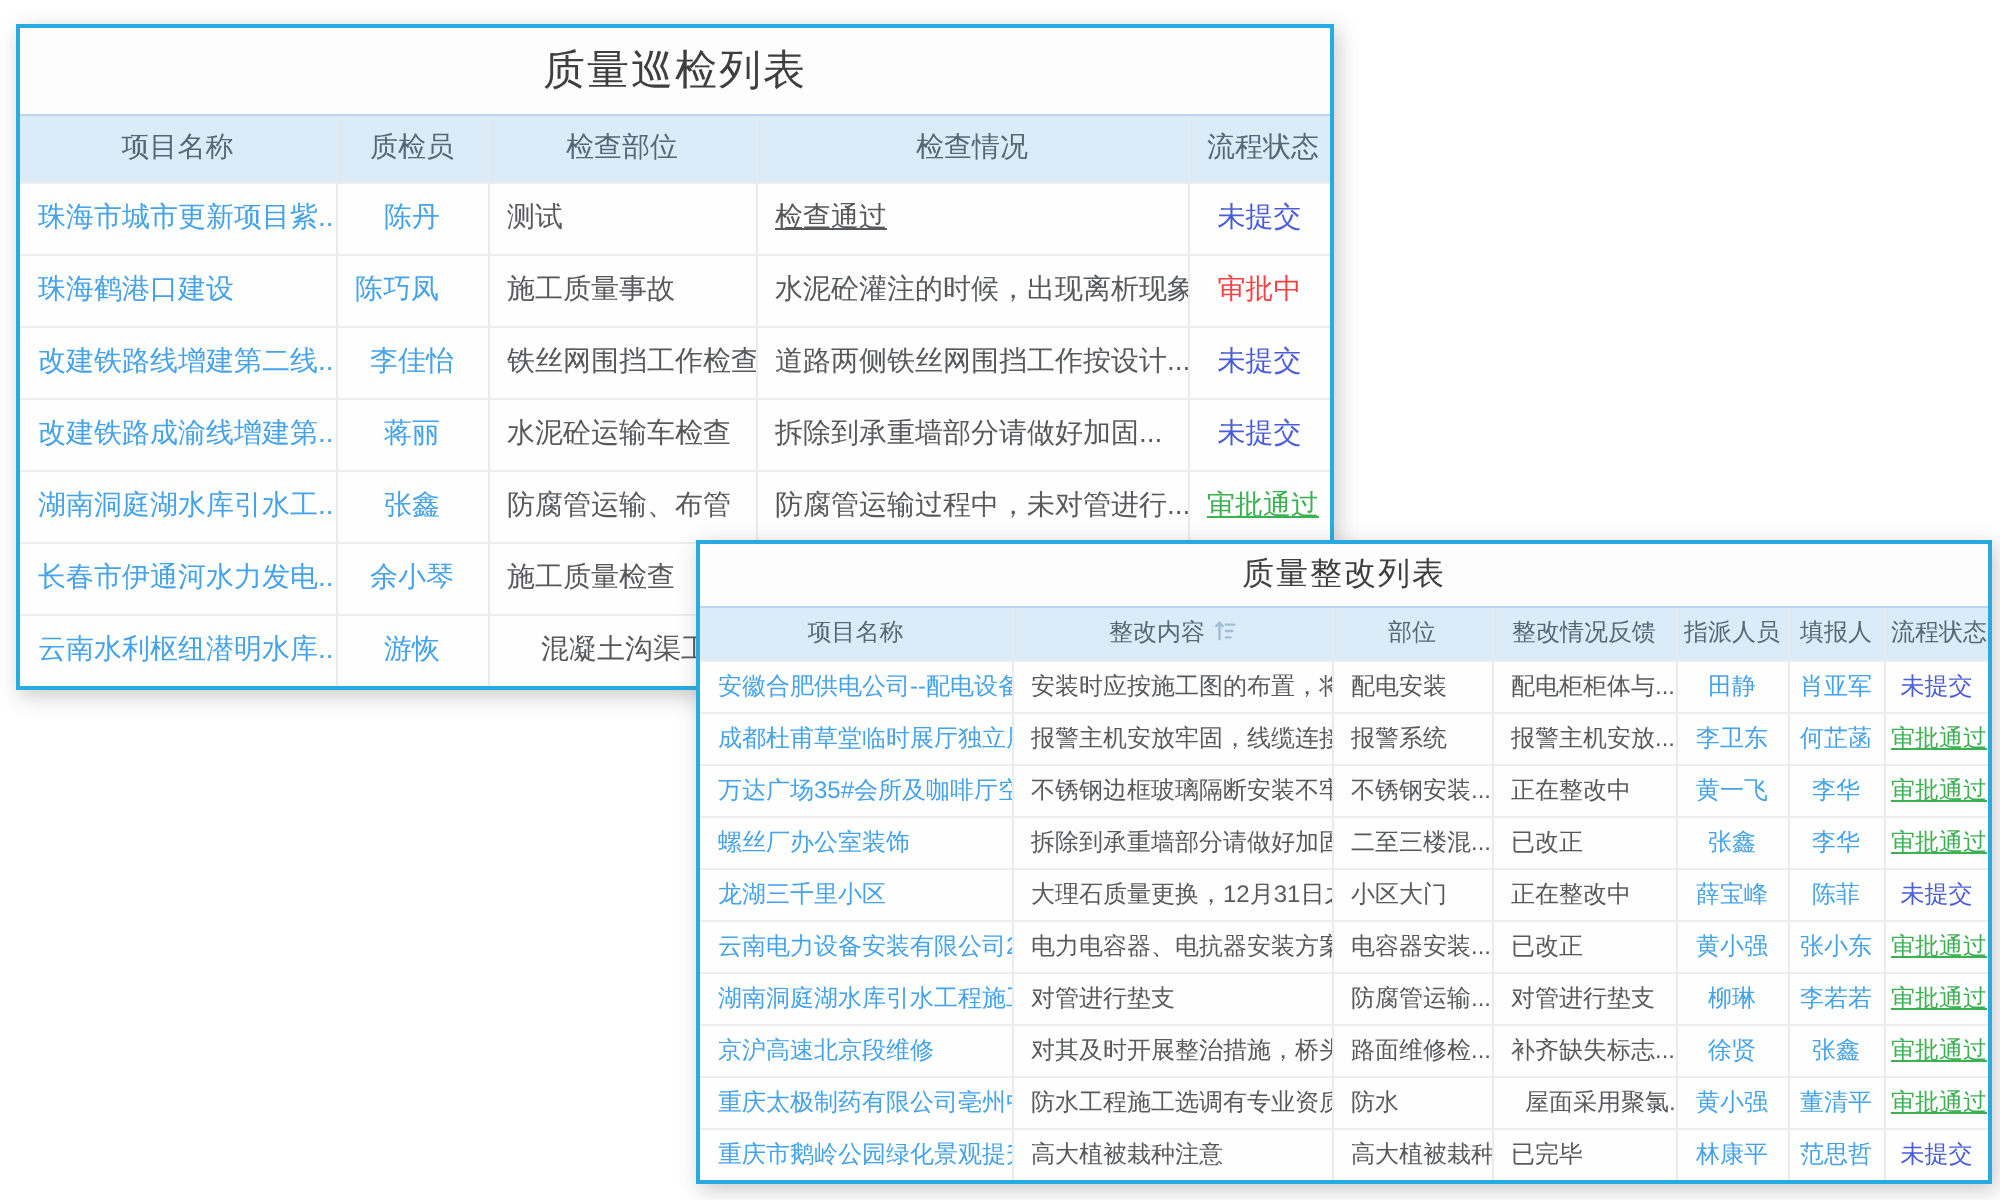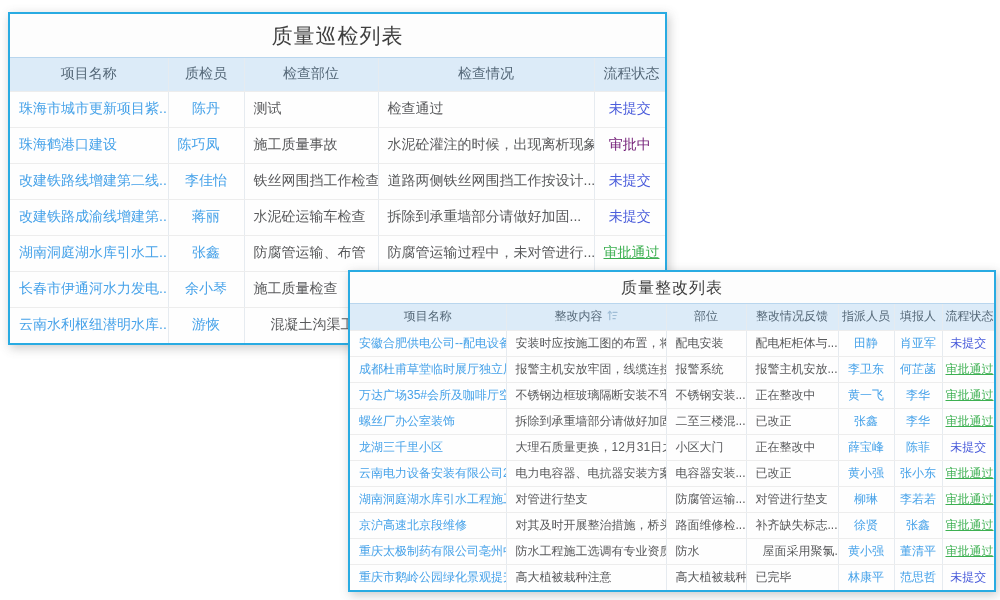--- a/index.html
+++ b/index.html
@@ -66,29 +66,29 @@
           <th><span>检查部位</span></th>
           <th><span>检查情况</span></th>
           <th><span>流程状态</span></th>
         </tr>
       </thead>
     <tbody>
         <tr>
           <td class="cell-link" style="text-align: left;">珠海市城市更新项目紫...</td>
           <td class="cell-link" style="text-align: center; margin-top: 27px;">陈丹</td>
           <td class="cell-text" style="text-align: left;">测试</td>
-          <td class="cell-text" style="text-align: left; ">检查通过</td>
+          <td class="cell-text" style="text-align: left; text-decoration: underline;">检查通过</td>
           <td class="cell-status" style="text-align: center; color: rgb(74, 92, 219);">未提交</td>
         </tr>
         <tr>
           <td class="cell-link" style="text-align: left;">珠海鹤港口建设</td>
           <td class="cell-link" style="text-align: left;">陈巧凤</td>
           <td class="cell-text" style="text-align: left;">施工质量事故</td>
           <td class="cell-text" style="text-align: left;">水泥砼灌注的时候，出现离析现象</td>
-          <td class="cell-status" style="text-align: center; color: #701a75;">审批中</td>
+          <td class="cell-status" style="text-align: center; color: #ef4444;">审批中</td>
         </tr>
         <tr>
           <td class="cell-link" style="text-align: left;">改建铁路线增建第二线...</td>
           <td class="cell-link" style="text-align: center;">李佳怡</td>
           <td class="cell-text" style="text-align: left;">铁丝网围挡工作检查</td>
           <td class="cell-text" style="text-align: left;">道路两侧铁丝网围挡工作按设计...</td>
           <td class="cell-status" style="text-align: center; color: rgb(74, 92, 219);">未提交</td>
         </tr>
         <tr>
           <td class="cell-link" style="text-align: left;">改建铁路成渝线增建第...</td>

